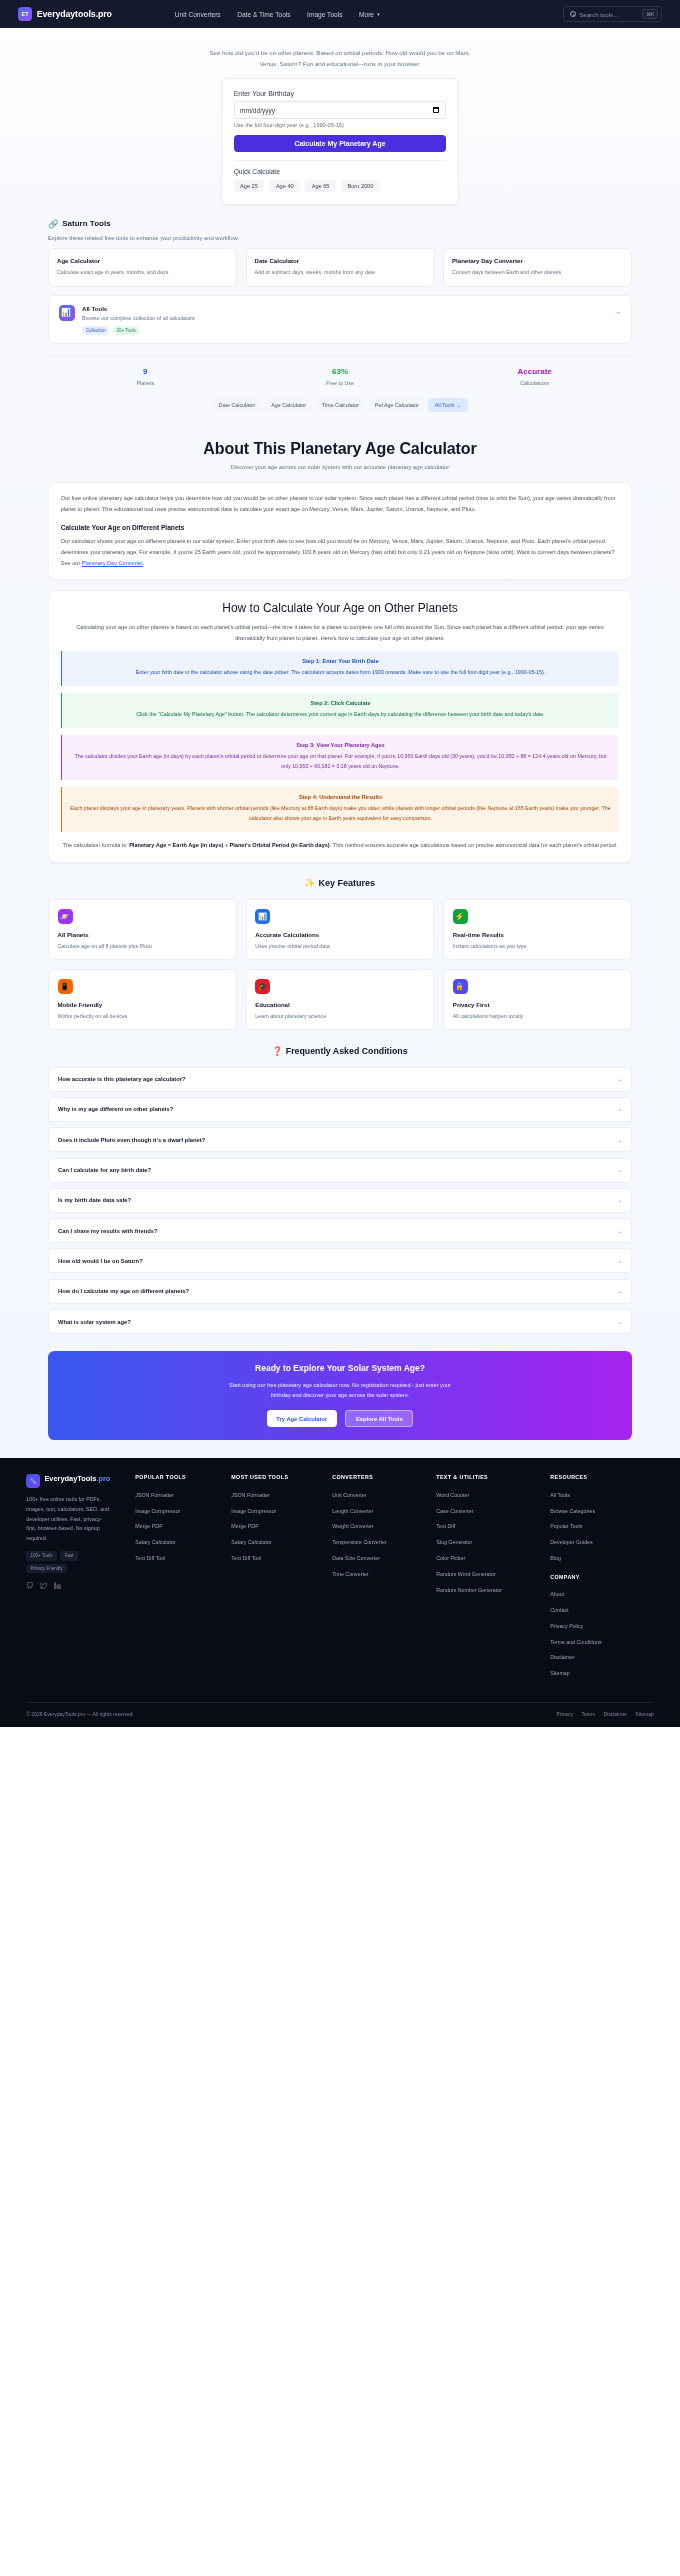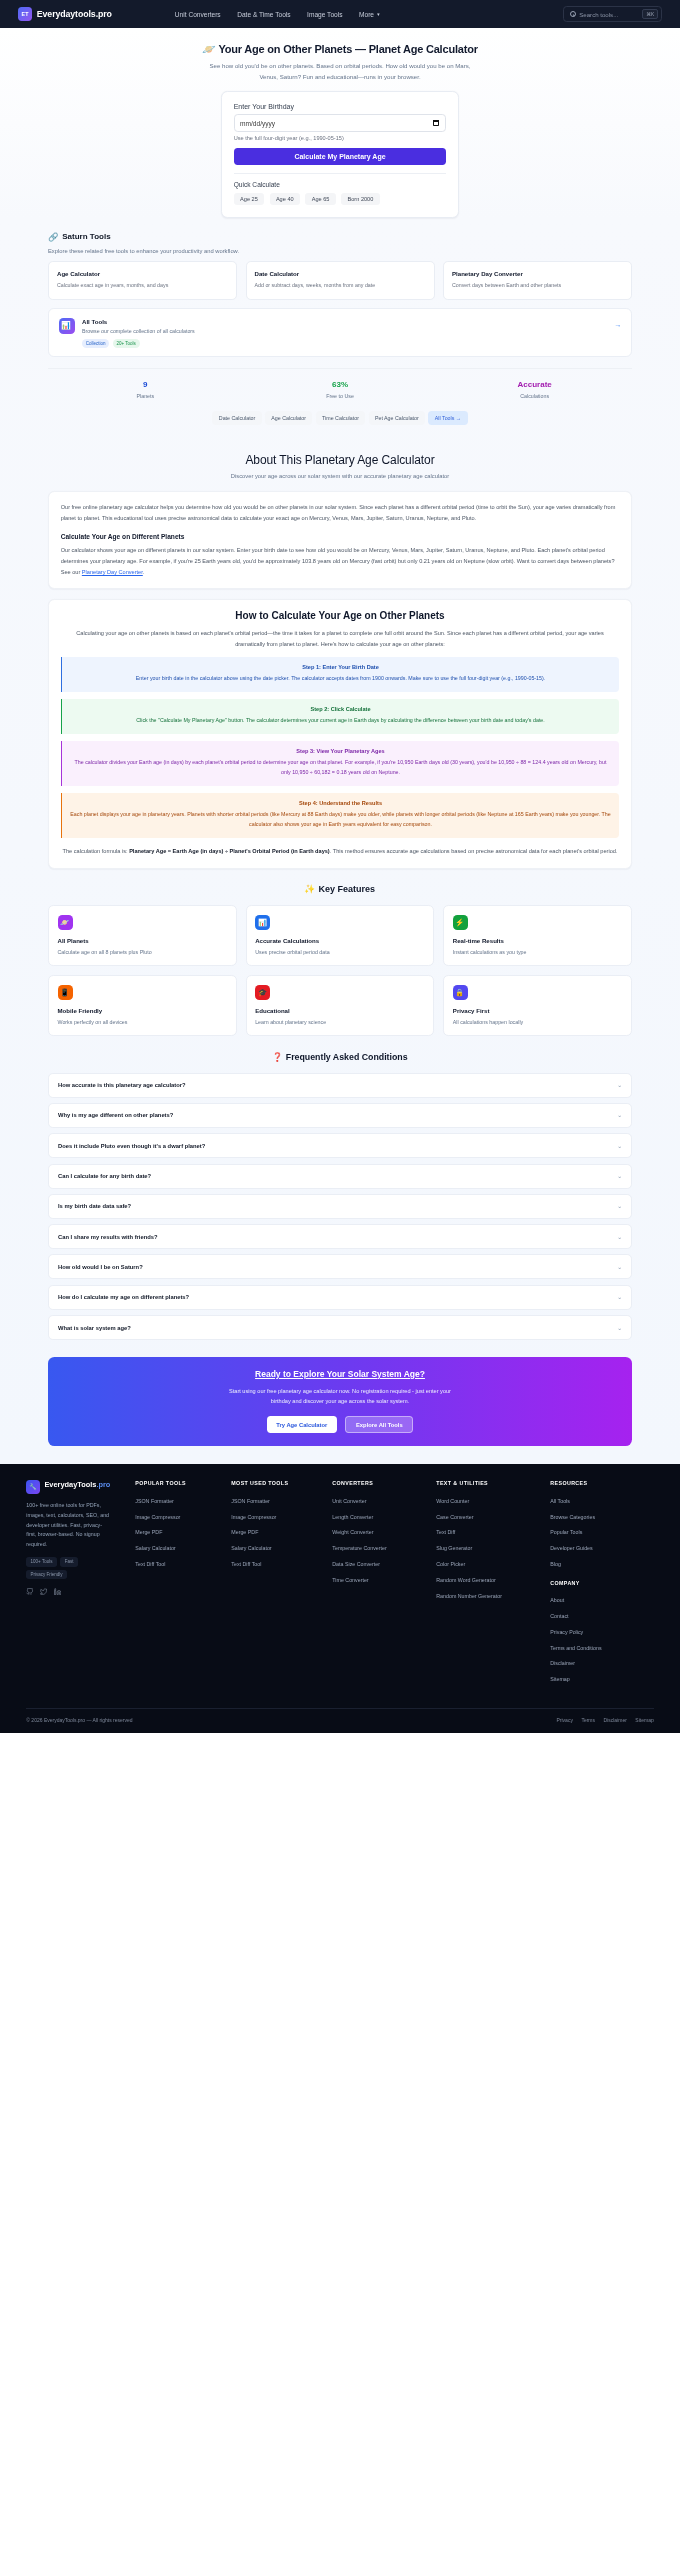--- a/index.html
+++ b/index.html
@@ -150,29 +150,29 @@
   .stat-lbl { font-size: 5.3px; color: #64748b; margin-top: 3.2px; }
   .pillrow { display: flex; justify-content: center; gap: 3.2px; margin-top: 12.8px; padding-bottom: 14px;}
   .pill {
     font-size: 5.3px; padding: 3.7px 6.4px; border-radius: 3.7px;
     background: #f4f6f9; color: #475569; border: none; font-family: inherit; cursor:pointer;
   }
   .pill.active { background: #dbeafe; color: #2f5fd8; }
 
   
   .about { text-align: center; padding: 14px 0 0; }
-  .about h2 { font-size: 12px; font-weight: normal; color: #0f172a; letter-spacing:-0.1px;}
+  .about h2 { font-size: 16px; font-weight: bold; color: #0f172a; letter-spacing:-0.1px;}
   .about .sub { font-size: 5.8px; color: #64748b; margin-top: 6.4px; }
   .prose-card { text-align: left; padding: 10.6px 11.7px; margin-top: 11.7px; }
   .prose-card p { font-size: 5.6px; color: #4b5563; line-height: 1.95; }
   .prose-card h3 { font-size: 6.6px; font-weight: bold; color: #0f172a; margin: 8.5px 0 5.3px; }
   .prose-card a { color: #2563eb; }
 
   .howto { margin-top: 9.6px; padding: 10.6px 11.7px; }
-  .howto h3 { font-size: 10px; font-weight: bold; color: #0f172a; }
+  .howto h3 { font-size: 12px; font-weight: normal; color: #0f172a; }
   .howto > p.lead { font-size: 5.6px; color: #4b5563; line-height: 1.95; margin-top: 6.4px; }
   .step { border-left: 1.6px solid; border-radius: 0 3.7px 3.7px 0; padding: 7px 8px 8px; margin-top: 7px; }
   .step h4 { font-size: 5.6px; font-weight: bold; margin-bottom: 4.3px; }
   .step p { font-size: 5.3px; line-height: 1.85; }
   .step.s1 { background:#eef4fe; border-color:#2f6fe0; }
   .step.s1 h4, .step.s1 p { color:#1e4fae; }
   .step.s2 { background:#edfaf1; border-color:#17a34a; }
   .step.s2 h4, .step.s2 p { color:#14713a; }
   .step.s3 { background:#faf0fd; border-color:#a734d9; }
   .step.s3 h4, .step.s3 p { color:#7d27a8; }
@@ -204,21 +204,21 @@
   }
   .faq-q { font-size: 5.8px; font-weight: bold; color:#111827; }
   .chev { color:#94a3b8; font-size: 5.8px; }
 
   
   .cta-wrap { padding: 11.7px 0 18px; }
   .cta {
     background: linear-gradient(90deg,#3858f0 0%, #6b3bf0 50%, #a622ef 100%);
     border-radius: 6.4px; text-align:center; padding: 11.7px 0 12.8px; color:#fff;
   }
-  .cta h2 { font-size: 8.5px; font-weight:bold;text-decoration:underline; }
+  .cta h2 { font-size: 8.5px; font-weight:bold; }
   .cta p { font-size: 5.6px; margin: 7px auto 0; max-width: 228px; line-height:1.8; color:#eef0fe;}
   .cta-btns { display:flex; gap: 8.5px; justify-content:center; margin-top: 10px; }
   .cta-btn {
     font-size: 5.8px; font-weight: bold; padding: 4.8px 9.6px; border-radius: 3.7px;
     border: none; font-family: inherit; cursor:pointer;
   }
   .cta-btn.white { background:#fff; color:#2b58dd; }
   .cta-btn.ghost { background: rgba(255,255,255,.25); color:#fff; border:0.5px solid rgba(255,255,255,.45);}
 
   
@@ -268,24 +268,20 @@
     </span>
   </div>
   <div class="nav-search">
     <span class="search-ico"></span>
     <span class="search-ph">Search tools...</span>
     <span class="kbd">⌘K</span>
   </div>
 </div>
 
 <div class="hero">
-  <h1>
-    <span>🪐</span>
-    <span>Your Age on Other Planets — Planet Age Calculator</span>
-  </h1>
   <p>See how old you'd be on other planets. Based on orbital periods. How old would you be on Mars, Venus, Saturn? Fun and educational—runs in your browser.</p>
 
   <div class="calc-wrap">
     <div class="calc-card">
       <div class="calc-label">Enter Your Birthday</div>
       <div class="date-input">
         <span class="ph">mm/dd/yyyy</span>
         <span class="cal-ico"></span>
       </div>
       <div class="hint">Use the full four-digit year (e.g., 1990-05-15)</div>

